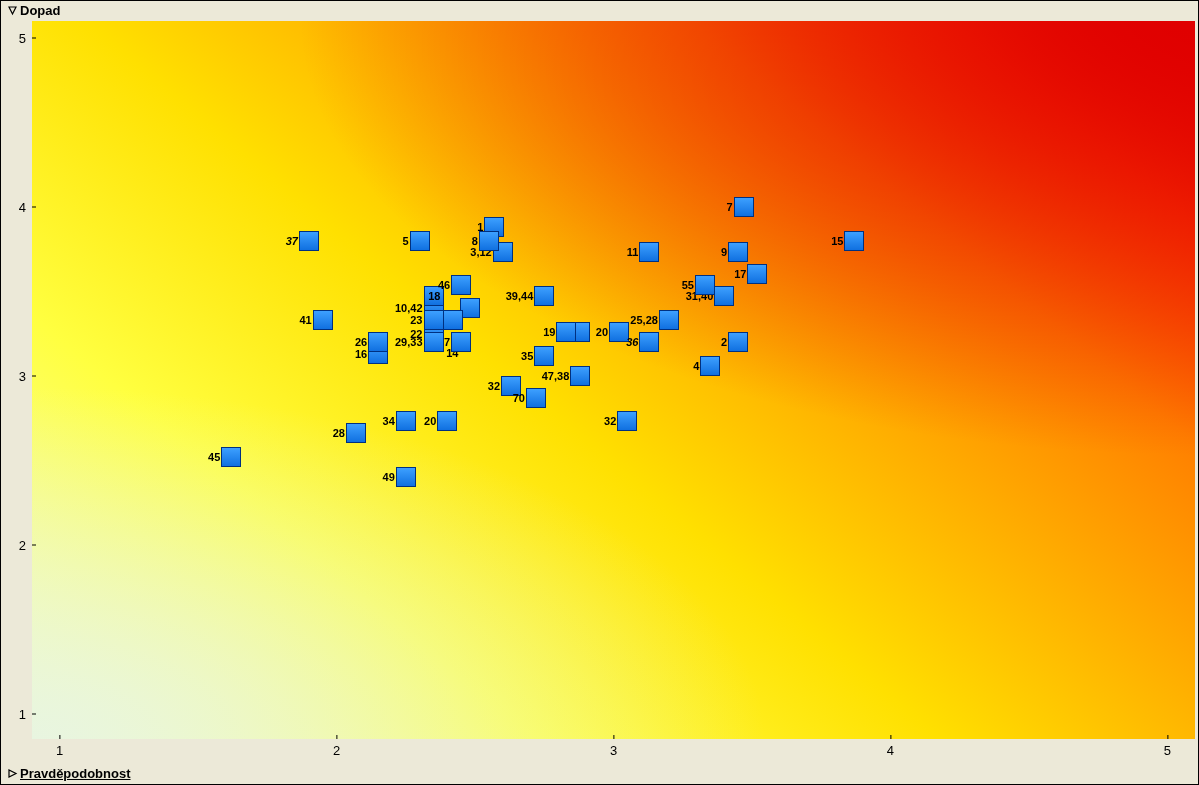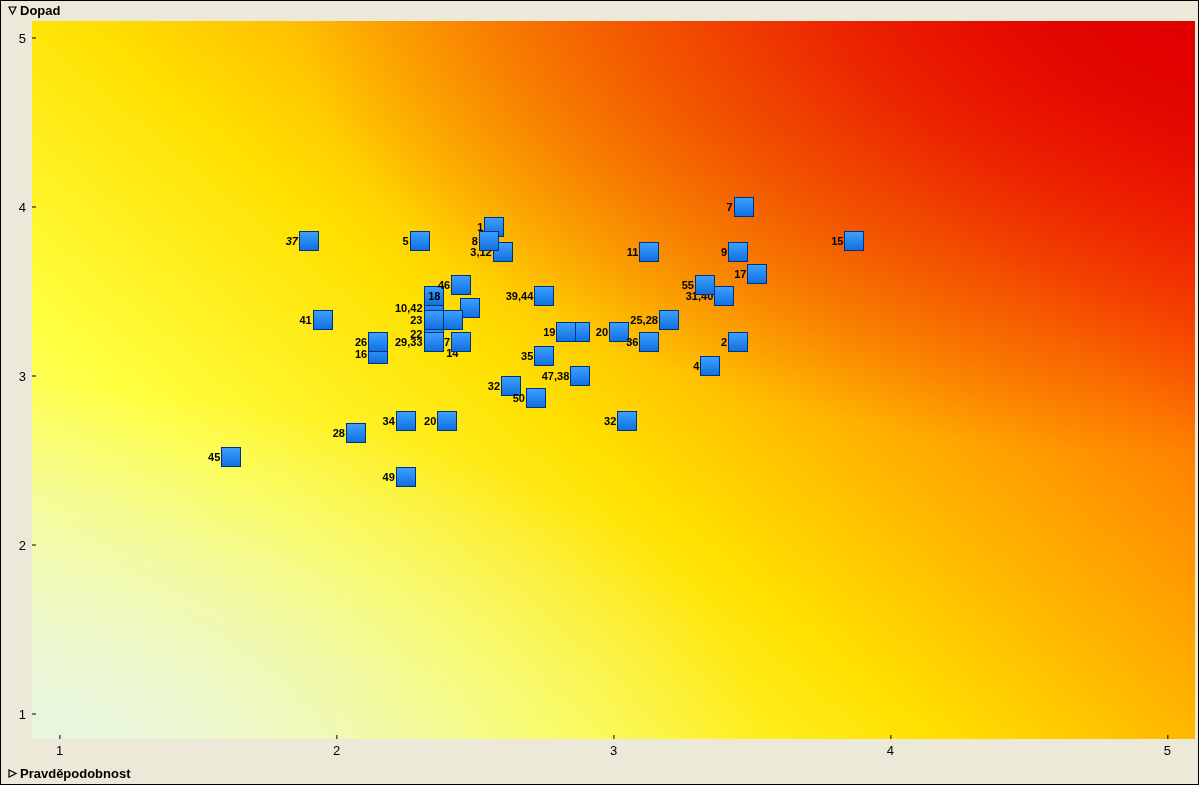--- a/index.html
+++ b/index.html
@@ -24,21 +24,21 @@
     position: absolute;
     height: 18px;
     line-height: 18px;
     font-size: 13px;
     font-weight: bold;
     color: #000;
     background: #ece9d8;
     padding-left: 4px;
   }
   .header-y { left: 2px; top: 1px; }
-  .header-x { left: 2px; bottom: 1px; }
+  .header-x { left: 2px; bottom: 1px; text-decoration: underline; }
   .arrow-icon {
     display: inline-block;
     vertical-align: middle;
     margin-right: 2px;
   }
   .plot-outer {
     position: absolute;
     left: 3px;
     top: 20px;
     right: 3px;
@@ -202,37 +202,37 @@
         <div class="point-label" style="left: calc(50.4762% - 10px); top: 43.2941%;">20</div>
         <div class="point" style="left: 59.5238%; top: 38.3529%;"></div>
         <div class="point-label" style="left: calc(59.5238% - 10px); top: 38.3529%;">31,40</div>
         <div class="point" style="left: 51.1905%; top: 55.7647%;"></div>
         <div class="point-label" style="left: calc(51.1905% - 10px); top: 55.7647%;">32</div>
         <div class="point" style="left: 32.1429%; top: 55.7647%;"></div>
         <div class="point-label" style="left: calc(32.1429% - 10px); top: 55.7647%;">34</div>
         <div class="point" style="left: 44.0476%; top: 46.5882%;"></div>
         <div class="point-label" style="left: calc(44.0476% - 10px); top: 46.5882%;">35</div>
         <div class="point" style="left: 53.0952%; top: 44.7059%;"></div>
-        <div class="point-label" style="left: calc(53.0952% - 10px); top: 44.7059%;">36</div>
+        <div class="point-label" style="left: calc(53.0952% - 10px); top: 44.7059%; font-style: italic;">36</div>
         <div class="point" style="left: 23.8095%; top: 30.5882%;"></div>
         <div class="point-label" style="left: calc(23.8095% - 10px); top: 30.5882%; font-style: italic;">37</div>
         <div class="point" style="left: 44.0476%; top: 38.3529%;"></div>
         <div class="point-label" style="left: calc(44.0476% - 10px); top: 38.3529%;">39,44</div>
         <div class="point" style="left: 57.8571%; top: 36.7059%;"></div>
         <div class="point-label" style="left: calc(57.8571% - 10px); top: 36.7059%;">55</div>
         <div class="point" style="left: 27.8571%; top: 57.4118%;"></div>
         <div class="point-label" style="left: calc(27.8571% - 10px); top: 57.4118%;">28</div>
         <div class="point" style="left: 17.1429%; top: 60.7059%;"></div>
         <div class="point-label" style="left: calc(17.1429% - 10px); top: 60.7059%;">45</div>
         <div class="point" style="left: 36.9048%; top: 36.7059%;"></div>
         <div class="point-label" style="left: calc(36.9048% - 10px); top: 36.7059%;">46</div>
         <div class="point" style="left: 47.1429%; top: 49.4118%;"></div>
         <div class="point-label" style="left: calc(47.1429% - 10px); top: 49.4118%;">47,38</div>
         <div class="point" style="left: 25%; top: 41.6471%;"></div>
         <div class="point-label" style="left: calc(25% - 10px); top: 41.6471%;">41</div>
         <div class="point" style="left: 32.1429%; top: 63.5294%;"></div>
         <div class="point-label" style="left: calc(32.1429% - 10px); top: 63.5294%; text-align: center;">49</div>
         <div class="point" style="left: 43.3333%; top: 52.4706%;"></div>
-        <div class="point-label" style="left: calc(43.3333% - 10px); top: 52.4706%;">50</div>
+        <div class="point-label" style="left: calc(43.3333% - 10px); top: 52.4706%;">70</div>
       </div>
   </div>
 
 </div>
 
 </body></html>

